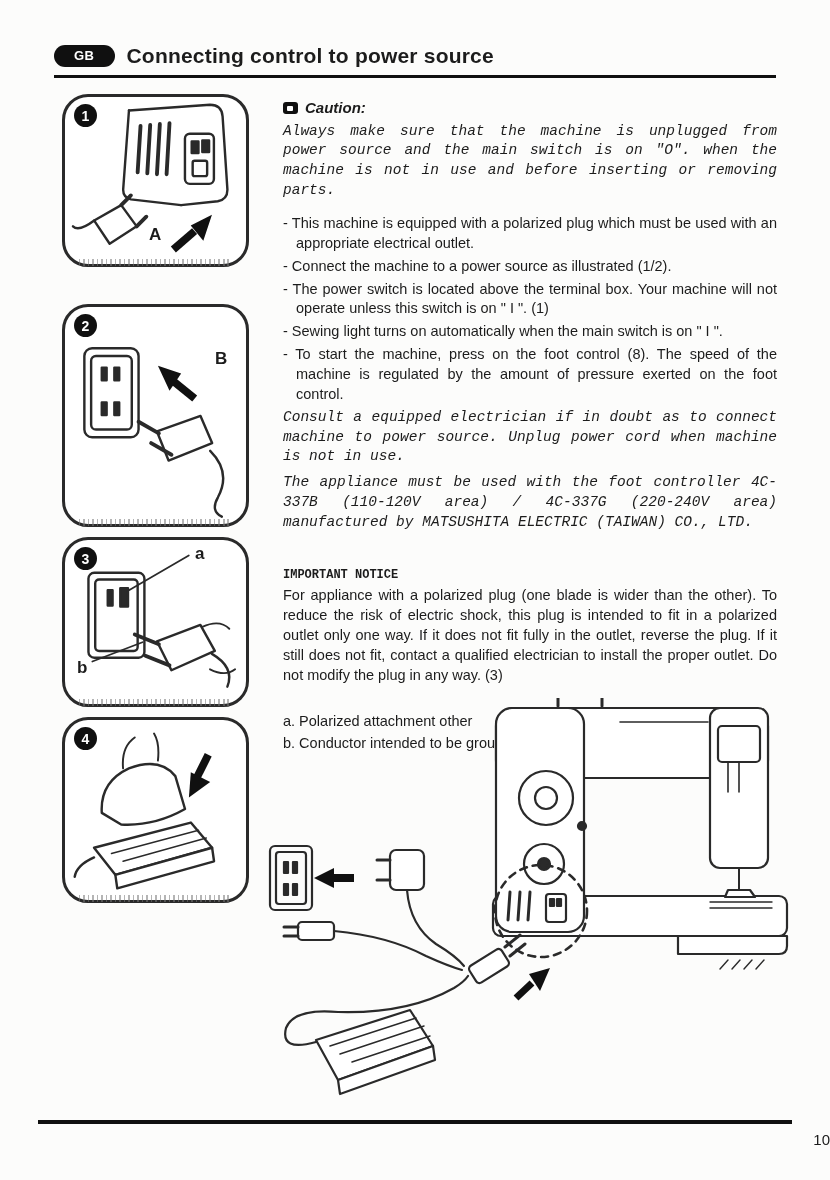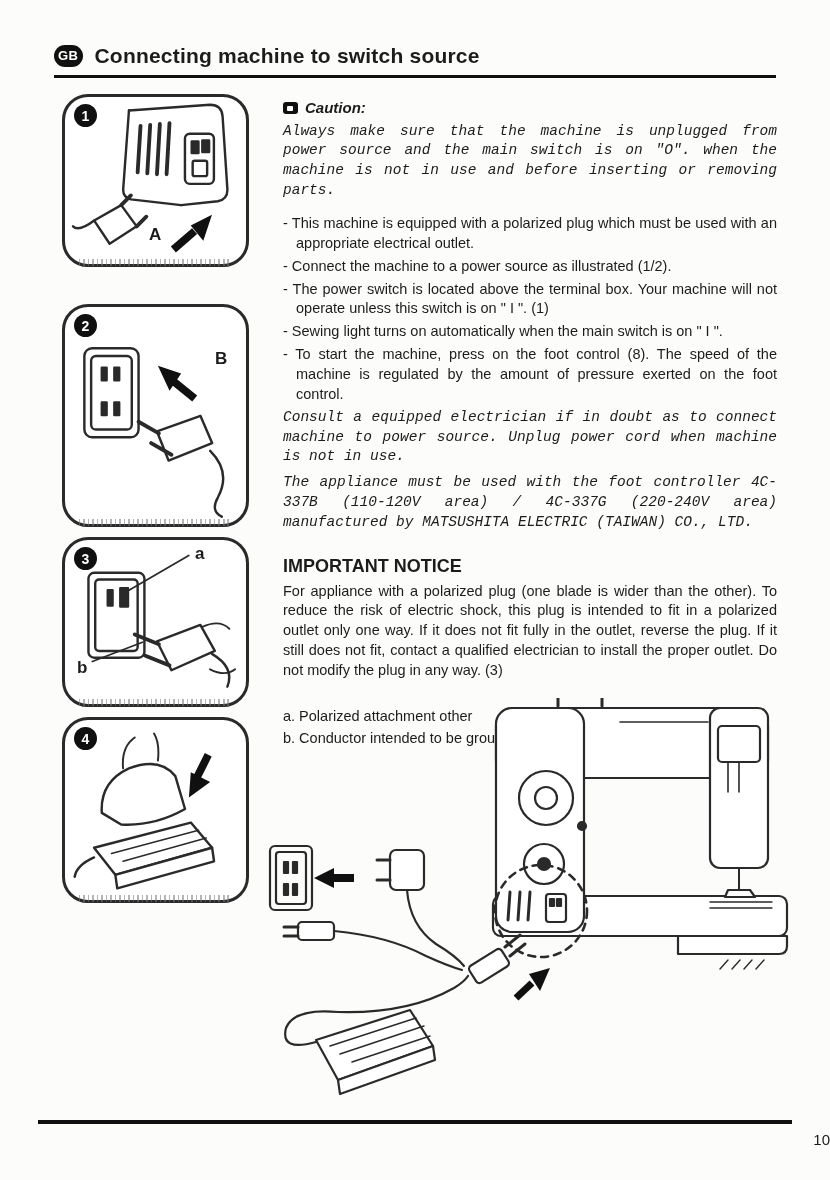--- a/index.html
+++ b/index.html
@@ -8,21 +8,21 @@
     position:relative; width:830px; height:1180px; margin:0 auto;
     background:#fcfcfb; color:#1c1c1c; overflow:hidden;
     font-family:"Liberation Sans","DejaVu Sans",sans-serif;
   }
 
   
   .header { position:absolute; left:54px; top:44px; width:722px; }
   .header-row { display:flex; align-items:center; gap:12px; }
   .gb-badge {
     background:#101010; color:#fff; font-weight:700; font-size:13px;
-    padding:3px 4px; border-radius:12px; letter-spacing:.5px; line-height:1.2;
+    padding:3px 20px; border-radius:12px; letter-spacing:.5px; line-height:1.2;
   }
   .page-title { font-size:21px; font-weight:700; letter-spacing:.2px; }
   .header-rule { margin-top:7px; height:3px; background:#101010; }
 
   
   .panel {
     position:absolute; left:62px; width:187px; background:#fff;
     border:3px solid #2a2a2a; border-radius:26px;
   }
   #panel-1 { top:94px;  height:173px; }
@@ -58,40 +58,40 @@
   .mini-icon::after {
     content:""; position:absolute; left:4px; top:3.5px; width:6px; height:5px;
     background:#fff; border-radius:1px;
   }
   .italic { font-style:italic;font-family:Liberation Mono, monospace; }
   .caution-body { margin-bottom:13px; }
   .bullets { list-style:none; }
   .bullets li { padding-left:13px; text-indent:-13px; margin-bottom:3px; }
   .attention-head { margin-top:12px; }
   .att1 { margin-bottom:6px; }
-  .notice-head { margin-top:21px; margin-bottom:3px; font-weight:700; font-size:18px; }
+  .notice-head { margin-top:34px; margin-bottom:3px; font-weight:700; font-size:12px;font-family:Liberation Mono, monospace; }
   .notice-items { margin-top:24px; line-height:1.55; }
 
   
   .big-illustration { position:absolute; left:258px; top:698px; width:535px; height:424px; }
   .big-illustration svg { width:100%; height:100%; }
 
   
   .footer-rule { position:absolute; left:38px; right:38px; top:1120px; height:4px; background:#101010; }
   .page-number { position:absolute; top:1131px; left:0; width:100%; text-align:right; font-size:15px; }
 </style>
 </head>
 <body>
 
 <div class="page">
 
   <div class="header">
     <div class="header-row">
       <span class="gb-badge">GB</span>
-      <span class="page-title">Connecting machine to switch source</span>
+      <span class="page-title">Connecting control to power source</span>
     </div>
     <div class="header-rule"></div>
   </div>
 
   <div class="panel" id="panel-1">
     <div class="num">1</div>
     <span class="fig-label" style="left:84px; top:128px;">A</span>
     <svg viewBox="0 0 187 173">
       <g fill="none" stroke="#2a2a2a" stroke-width="2.5" stroke-linejoin="round" stroke-linecap="round">
         <path d="M66 14 L150 8 Q162 8 163 20 L168 96 Q168 106 158 108 L120 112"></path>

